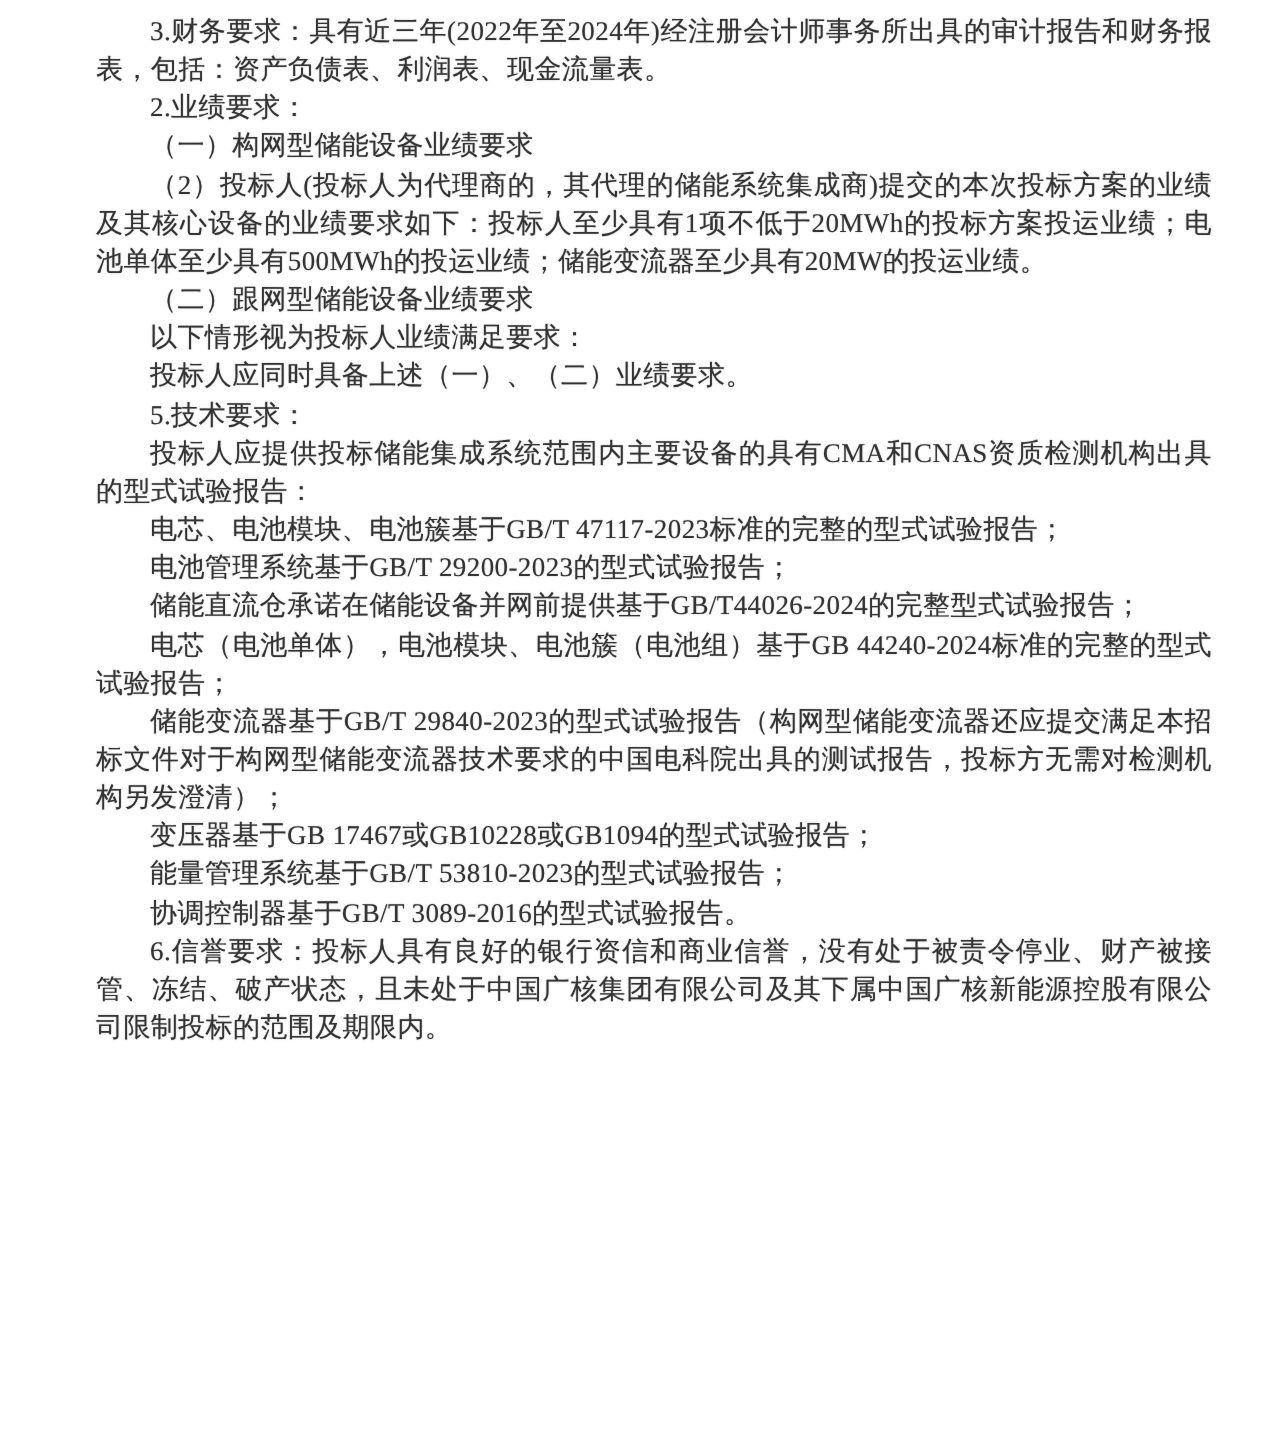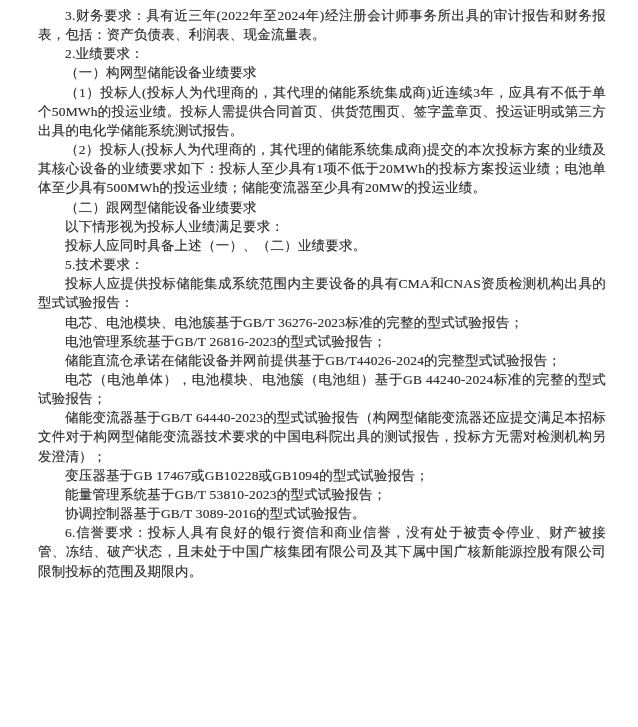--- a/index.html
+++ b/index.html
@@ -13,21 +13,21 @@
   body {
     width: 638px;
     height: 727px;
     overflow: hidden;
     font-family: "Liberation Serif", "DejaVu Serif", serif;
   }
   .page {
     width: 638px;
     height: 727px;
     background: var(--background, #ffffff);
-    padding: 6px 32px 0 38px;
+    padding: 6px 32px 0 48px;
     overflow: hidden;
   }
   .text-block {
     width: 100%;
   }
   .para {
     font-size: 13.5px;
     line-height: 19.15px;
     color: var(--text, #343434);
     text-align: justify;
@@ -42,47 +42,46 @@
 
 <div class="page">
   <div class="text-block">
 
       <p class="para">3.财务要求：具有近三年(2022年至2024年)经注册会计师事务所出具的审计报告和财务报表，包括：资产负债表、利润表、现金流量表。</p>
 
       <p class="para">2.业绩要求：</p>
 
       <p class="para">（一）构网型储能设备业绩要求</p>
 
-      <p class="para">（1）投标人(投标人为代理商的，其代理的储能系统集成商)近连续3年，应具有不低于单个50MWh的投运业绩。投标人需提供合同首页、供货范围页、签字盖章页、投运证明或第三方出具的电化学储能系统测试报告。</p>
 
       <p class="para">（2）投标人(投标人为代理商的，其代理的储能系统集成商)提交的本次投标方案的业绩及其核心设备的业绩要求如下：投标人至少具有1项不低于20MWh的投标方案投运业绩；电池单体至少具有500MWh的投运业绩；储能变流器至少具有20MW的投运业绩。</p>
 
       <p class="para">（二）跟网型储能设备业绩要求</p>
 
 
 
       <p class="para">以下情形视为投标人业绩满足要求：</p>
 
       <p class="para">投标人应同时具备上述（一）、（二）业绩要求。</p>
 
 
 
       <p class="para">5.技术要求：</p>
 
       <p class="para">投标人应提供投标储能集成系统范围内主要设备的具有CMA和CNAS资质检测机构出具的型式试验报告：</p>
 
-      <p class="para">电芯、电池模块、电池簇基于GB/T 36276-2023标准的完整的型式试验报告；</p>
+      <p class="para">电芯、电池模块、电池簇基于GB/T 47117-2023标准的完整的型式试验报告；</p>
 
-      <p class="para">电池管理系统基于GB/T 26816-2023的型式试验报告；</p>
+      <p class="para">电池管理系统基于GB/T 29200-2023的型式试验报告；</p>
 
       <p class="para">储能直流仓承诺在储能设备并网前提供基于GB/T44026-2024的完整型式试验报告；</p>
 
       <p class="para">电芯（电池单体），电池模块、电池簇（电池组）基于GB 44240-2024标准的完整的型式试验报告；</p>
 
-      <p class="para">储能变流器基于GB/T 64440-2023的型式试验报告（构网型储能变流器还应提交满足本招标文件对于构网型储能变流器技术要求的中国电科院出具的测试报告，投标方无需对检测机构另发澄清）；</p>
+      <p class="para">储能变流器基于GB/T 29840-2023的型式试验报告（构网型储能变流器还应提交满足本招标文件对于构网型储能变流器技术要求的中国电科院出具的测试报告，投标方无需对检测机构另发澄清）；</p>
 
       <p class="para">变压器基于GB 17467或GB10228或GB1094的型式试验报告；</p>
 
       <p class="para">能量管理系统基于GB/T 53810-2023的型式试验报告；</p>
 
       <p class="para">协调控制器基于GB/T 3089-2016的型式试验报告。</p>
 
       <p class="para">6.信誉要求：投标人具有良好的银行资信和商业信誉，没有处于被责令停业、财产被接管、冻结、破产状态，且未处于中国广核集团有限公司及其下属中国广核新能源控股有限公司限制投标的范围及期限内。</p>
     </div>
 </div>

